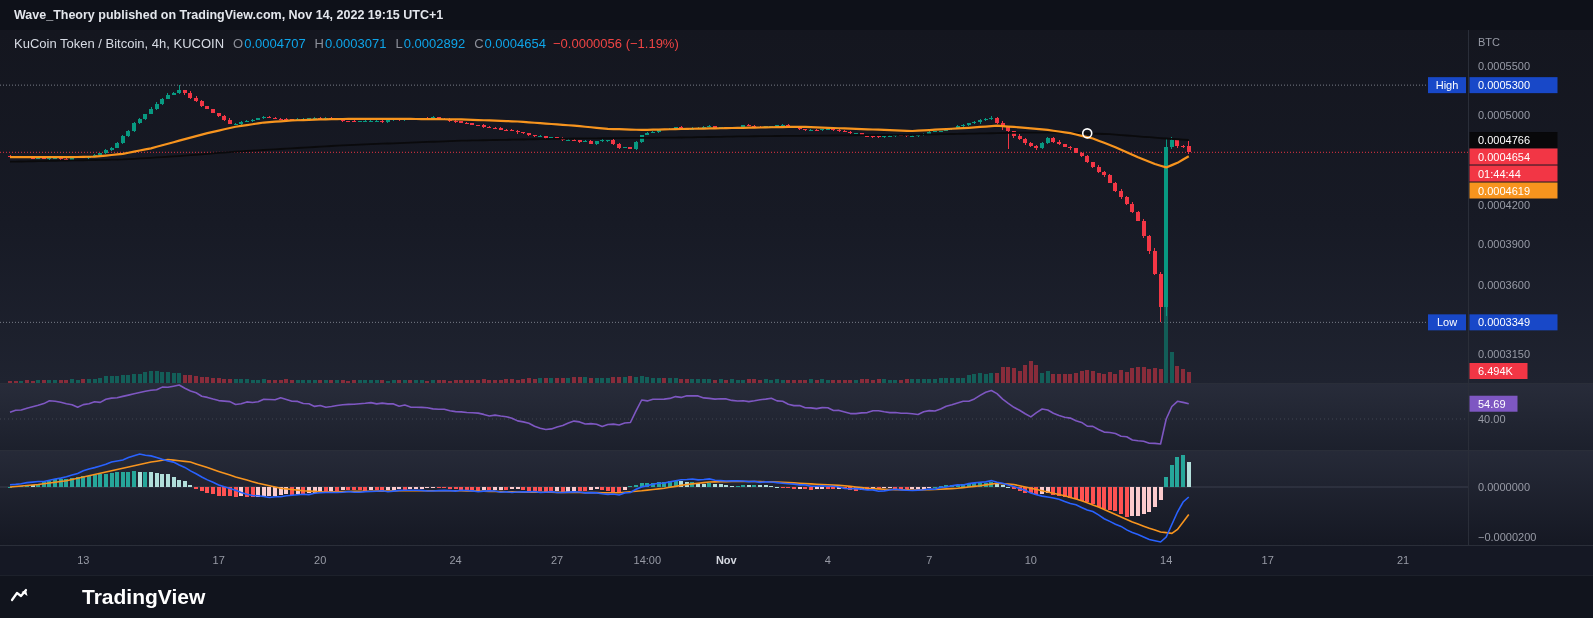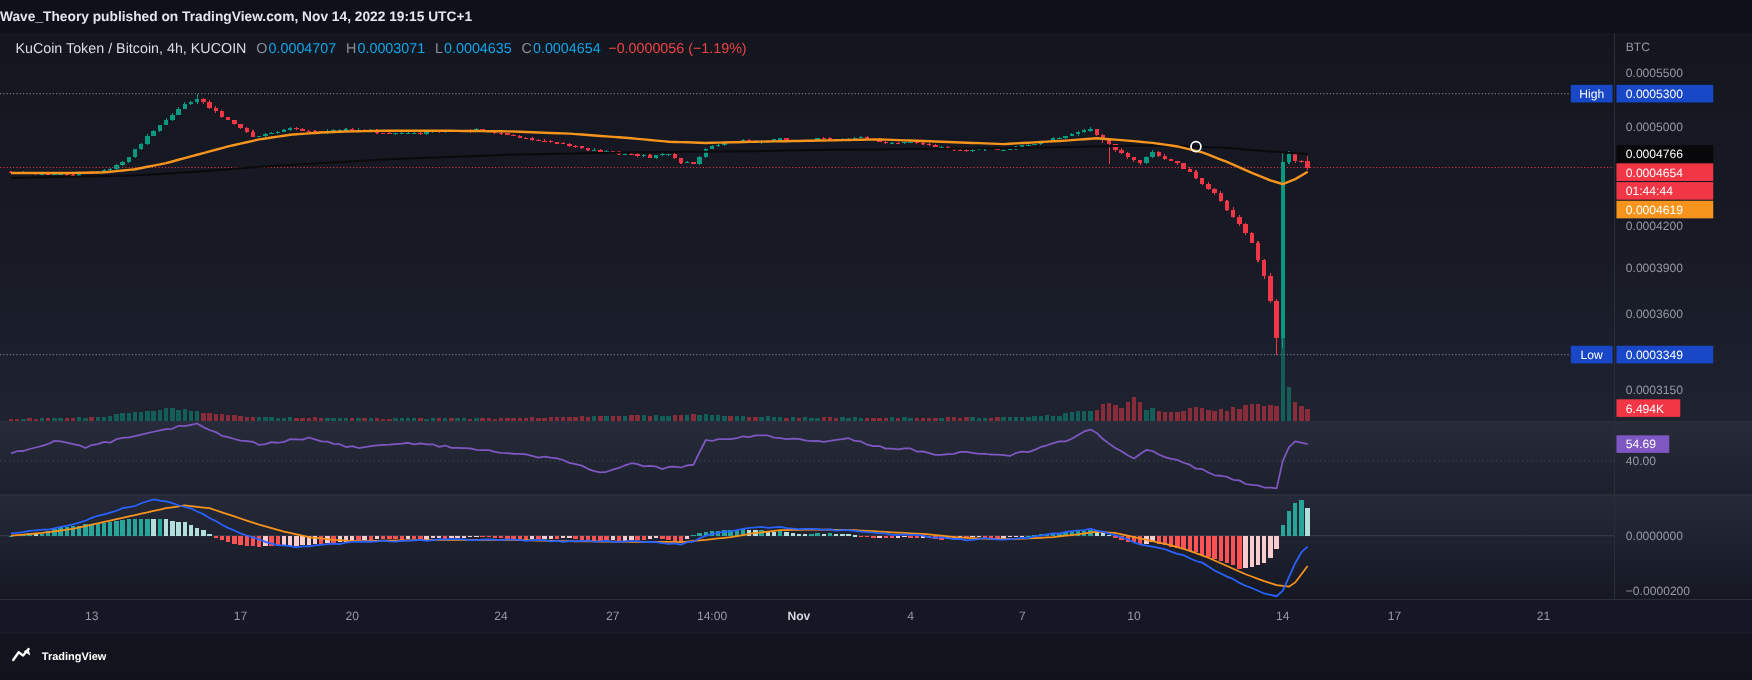--- a/index.html
+++ b/index.html
@@ -1,34 +1,34 @@
 <!DOCTYPE html>
 <html><head>
 <meta charset="utf-8">
 <style>
   html,body{margin:0;padding:0;background:#0d0f16;}
   .page{position:relative;width:1593px;height:618px;background:#131722;overflow:hidden;
         font-family:"Liberation Sans",sans-serif;-webkit-font-smoothing:antialiased;}
   .topbar{position:absolute;top:0;left:0;width:100%;height:30px;background:#0e1119;
-          color:#e3e6ec;font-size:12.5px;font-weight:700;line-height:30px;box-sizing:border-box;}
+          color:#e3e6ec;font-size:12.5px;font-weight:700;line-height:30px;padding-left:14px;box-sizing:border-box;}
   .chart-wrap{position:absolute;top:30px;left:0;width:1593px;height:545px;}
   .pane-bg{position:absolute;left:0;width:100%;}
   .pane-main{top:0;height:353px;background:linear-gradient(180deg,#14161f 0%,#171a25 55%,#1f2330 100%);}
   .pane-rsi{top:353px;height:67px;background:linear-gradient(180deg,#282c3a 0%,#1c202c 100%);}
   .pane-macd{top:420px;height:95px;background:linear-gradient(180deg,#262a38 0%,#151823 100%);}
   .pane-time{top:515px;height:30px;background:#151824;}
   #chart-svg{position:absolute;top:0;left:0;}
   #chart-svg text{font-family:"Liberation Sans",sans-serif;font-size:11px;}
   .legend{position:absolute;top:6px;left:14px;font-size:13px;color:#d8dce5;white-space:nowrap;}
   .legend .k{color:#8b8f99;margin-left:9px;}
   .legend .v{color:#0ea5e9;margin-left:1px;}
   .legend .chg{color:#ef4444;margin-left:7px;}
   .footer{position:absolute;top:575px;left:0;width:100%;height:43px;background:#11141d;
           display:flex;align-items:center;gap:8px;padding-left:10px;box-sizing:border-box;border-top:1px solid #1d212b;}
-  .footer .brand{color:#fff;font-size:10px;font-weight:700;}
+  .footer .brand{color:#fff;font-size:21px;font-weight:700;margin-left:44px;}
 </style>
 </head>
 <body>
 
 <div class="page">
 
   <div class="topbar">
     <span>Wave_Theory published on TradingView.com, Nov 14, 2022 19:15 UTC+1</span>
   </div>
 
@@ -953,21 +953,21 @@
           <text x="827.8" y="534" fill="#979aa5" text-anchor="middle">4</text>
           <text x="929.3199999999999" y="534" fill="#979aa5" text-anchor="middle">7</text>
           <text x="1030.84" y="534" fill="#979aa5" text-anchor="middle">10</text>
           <text x="1166.2" y="534" fill="#979aa5" text-anchor="middle">14</text>
           <text x="1267.72" y="534" fill="#979aa5" text-anchor="middle">17</text>
           <text x="1403.08" y="534" fill="#979aa5" text-anchor="middle">21</text>
         </g>
       </svg>
 
     <div class="legend">
-      <span>KuCoin Token / Bitcoin, 4h, KUCOIN</span><span class="k">O</span><span class="v">0.0004707</span><span class="k">H</span><span class="v">0.0003071</span><span class="k">L</span><span class="v">0.0004635</span><span class="k">C</span><span class="v">0.0004654</span><span class="chg">−0.0000056 (−1.19%)</span>
+      <span>KuCoin Token / Bitcoin, 4h, KUCOIN</span><span class="k">O</span><span class="v">0.0004707</span><span class="k">H</span><span class="v">0.0003071</span><span class="k">L</span><span class="v">0.0002892</span><span class="k">C</span><span class="v">0.0004654</span><span class="chg">−0.0000056 (−1.19%)</span>
     </div>
   </div>
 
   <div class="footer">
     <svg width="20" height="20" viewBox="0 0 20 20">
       <polyline points="2,13 7,6 11,9 16,3" fill="none" stroke="#ffffff" stroke-width="2.2" stroke-linecap="round" stroke-linejoin="round"></polyline>
       <polygon points="16,3 17.5,9 11.5,5" fill="#ffffff"></polygon>
     </svg>
     <span class="brand">TradingView</span>
   </div>

